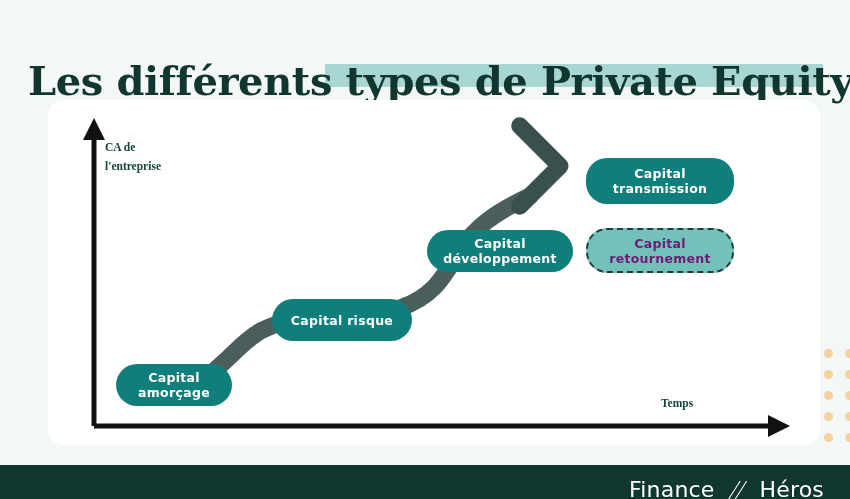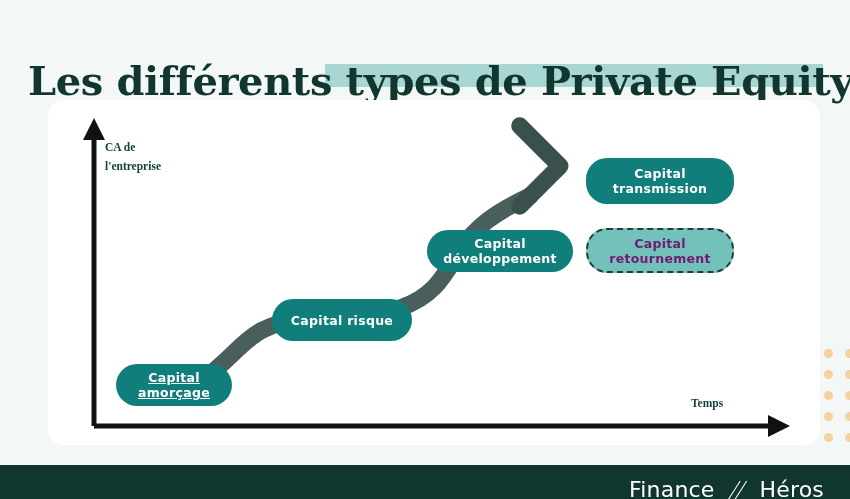--- a/index.html
+++ b/index.html
@@ -93,21 +93,21 @@
     font-size: 11.5px;
     line-height: 19px;
     color: #14423c;
     white-space: pre-line;
   }
   #y-axis-label {
     left: 57px;
     top: 38px;
   }
   #x-axis-label {
-    left: 643px;
+    left: 613px;
     top: 294px;
   }
 
   
   .stage-box {
     position: absolute;
     display: flex;
     align-items: center;
     justify-content: center;
     border-radius: 21px;
@@ -119,21 +119,21 @@
     letter-spacing: 0.3px;
     text-align: center;
     box-sizing: border-box;
   }
   .stage-box.dashed {
     background: #72c2bb;
     border: 2px dashed #243b38;
     color: #701a75;
   }
 
-  #box-amorcage      { left: 68px;  top: 264px; width: 116px; height: 42px; text-decoration: underline; }
+  #box-amorcage      { left: 68px;  top: 264px; width: 116px; height: 42px; }
   #box-risque        { left: 224px; top: 199px; width: 140px; height: 42px; }
   #box-developpement { left: 379px; top: 130px; width: 146px; height: 42px; }
   #box-transmission  { left: 538px; top: 58px;  width: 148px; height: 46px; }
   #box-retournement  { left: 538px; top: 128px; width: 148px; height: 45px; }
 
   
   #footer-bar {
     position: absolute;
     left: 0;
     bottom: 0;

